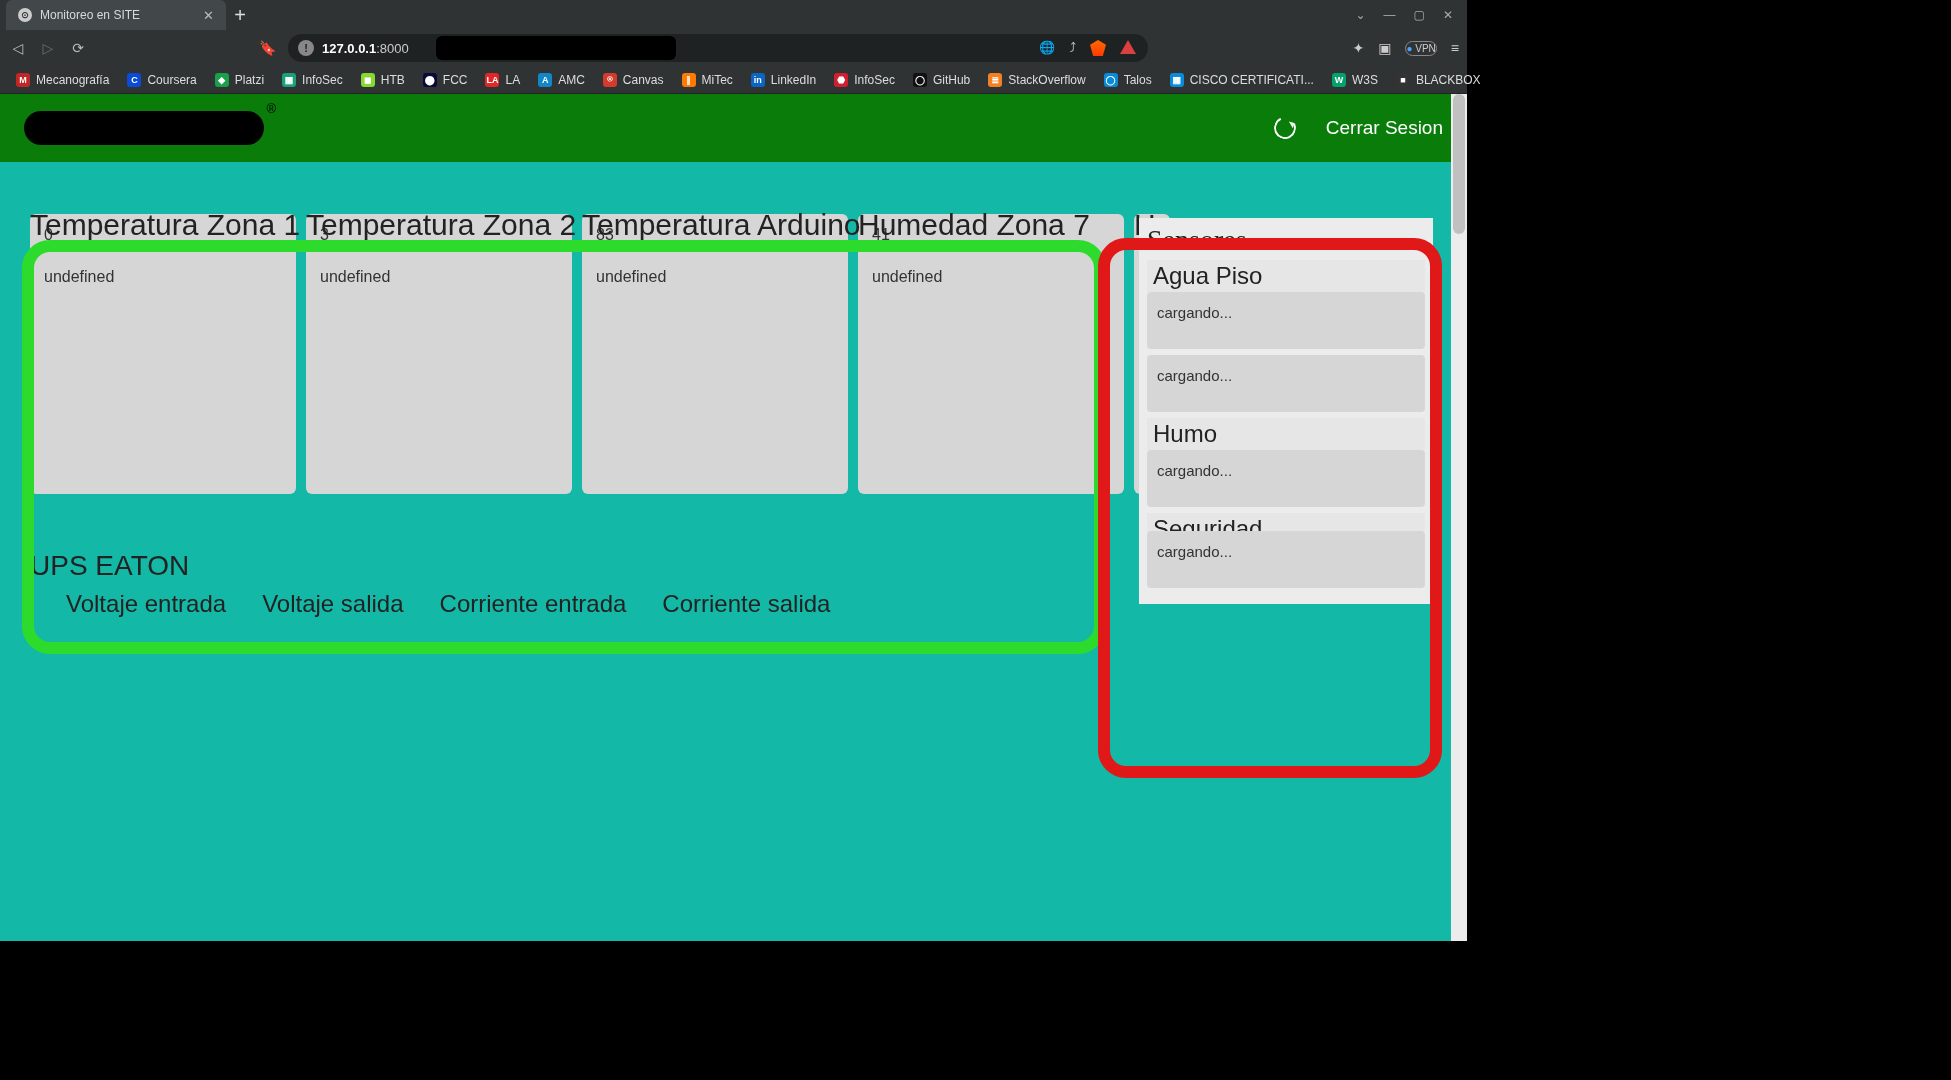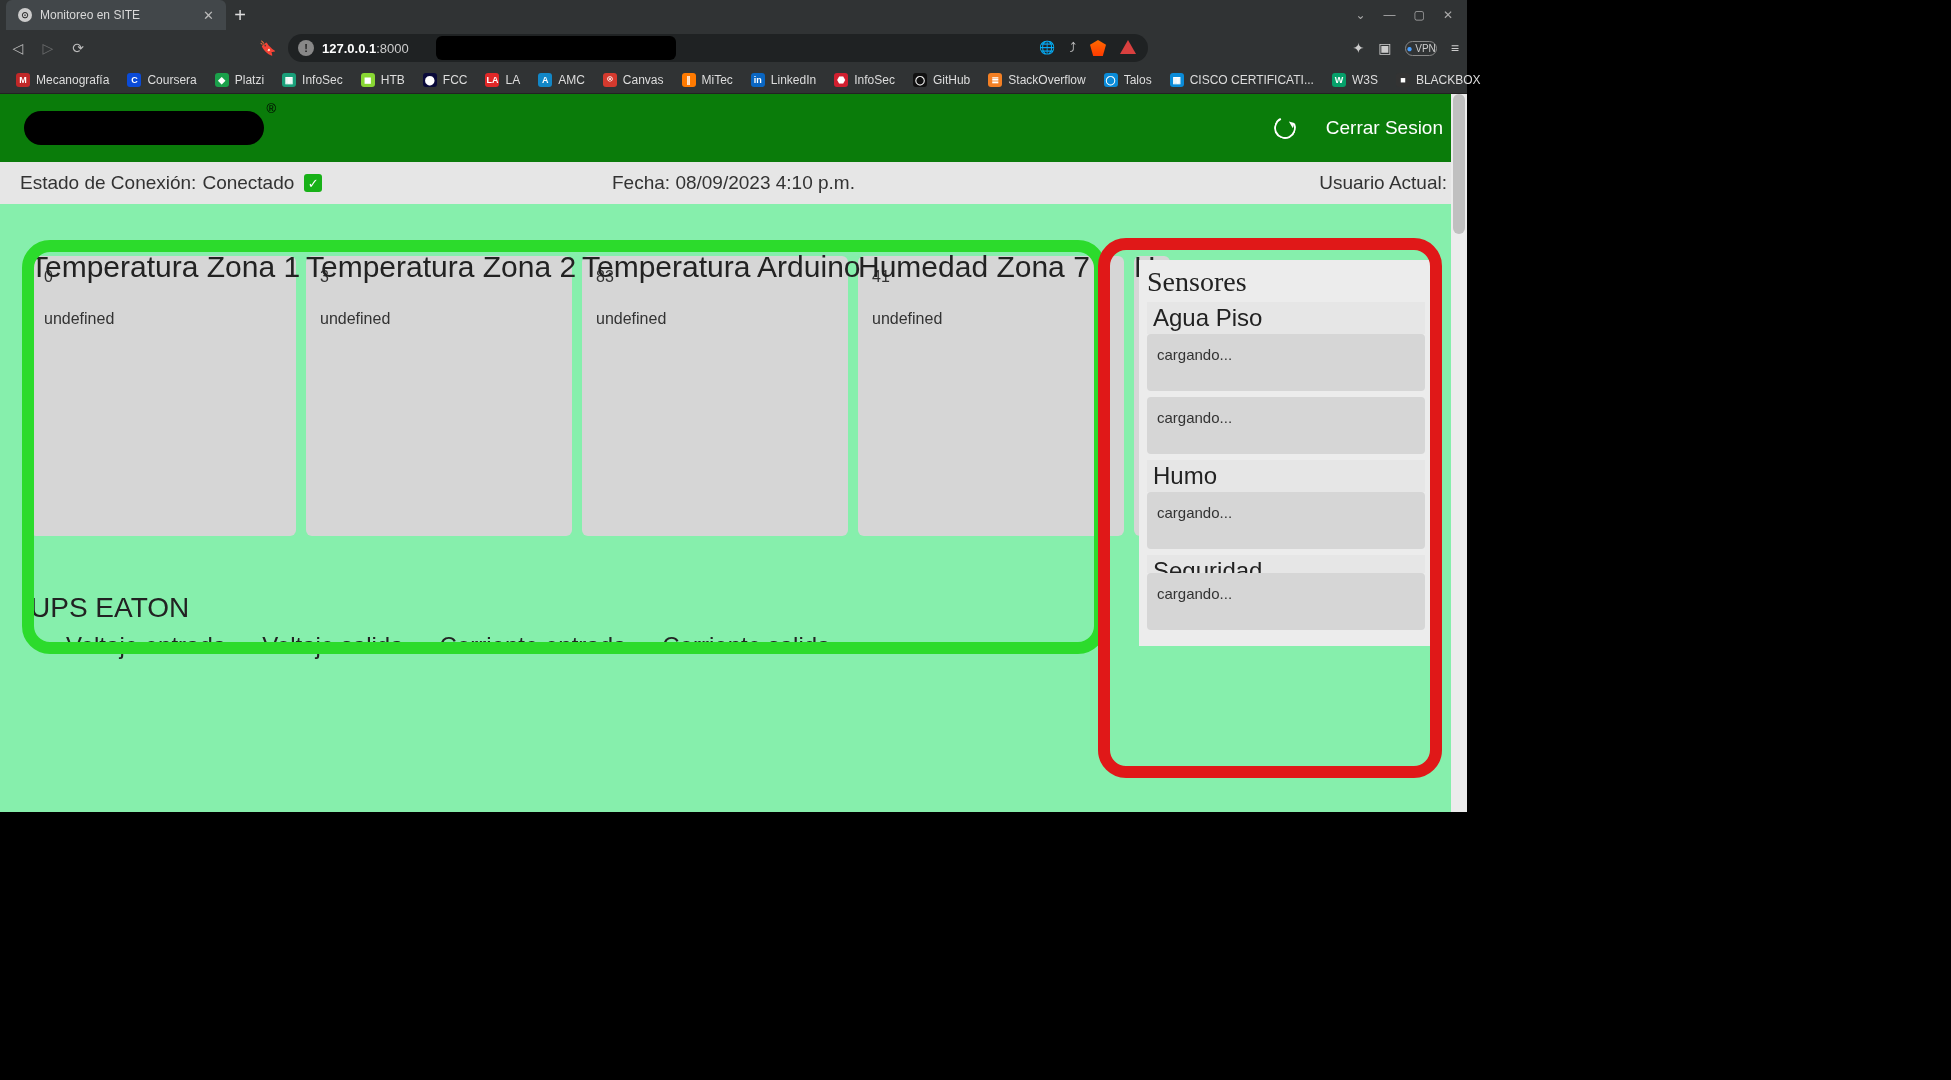--- a/index.html
+++ b/index.html
@@ -29,21 +29,21 @@
   .toolbar-right .ic { font-size:14px; color:#ccc; cursor:pointer;}
   .vpn-badge { border:1px solid #888; border-radius:11px; padding:1px 0; font-size:10px; color:#ccc;}
   .brave-icn { width:16px; height:16px; background:linear-gradient(#ff6a00,#ff3b00); clip-path:polygon(50% 0,100% 30%,80% 100%,20% 100%,0 30%);}
   .red-tri { width:0;height:0;border-left:8px solid transparent;border-right:8px solid transparent;border-bottom:14px solid #d9403f;}
 
   .bmrow { display:flex; align-items:center; height:28px; background:#303334; gap:6px; padding:0 10px; font-size:12px; color:#ddd; border-bottom:1px solid #222;}
   .bm { display:flex; align-items:center; gap:6px; padding:0 6px; cursor:pointer; white-space:nowrap;}
   .bm .dot { width:14px; height:14px; border-radius:3px; display:flex; align-items:center; justify-content:center; color:#fff; font-size:9px; font-weight:bold;}
 
   
-  .page-wrap { position:relative; height:718px; background:#86efac; overflow:hidden; }
+  .page-wrap { position:relative; height:847px; background:#14b8a6; overflow:hidden; }
   .page-scroll { position:absolute; right:0; top:0; width:16px; height:100%; background:#ececec;}
   .page-scroll .thumb { position:absolute; left:2px; top:0; width:12px; height:140px; background:#c0c0c0; border-radius:6px;}
 
   .green-header { background:#0a7c0a; height:68px; display:flex; align-items:center; justify-content:space-between; padding:0 24px;}
   .logo-black { width:240px; height:34px; background:#000; border-radius:18px; position:relative;}
   .logo-black:after{content:"®"; position:absolute; right:-12px; top:-10px; color:#000; font-size:13px;}
   .hdr-right { display:flex; align-items:center; gap:30px; color:#fff; font-size:19px;}
   .refresh-icn { width:22px; height:22px; border:2.5px solid #fff; border-radius:50%; border-top-color:transparent; transform:rotate(20deg); position:relative;}
   .refresh-icn:after{content:"";position:absolute;top:-3px;right:-2px;border:4px solid transparent;border-bottom-color:#fff;transform:rotate(40deg);}
 
@@ -205,34 +205,20 @@
       </div>
 
     <div class="green-header">
       <div class="logo-black"></div>
       <div class="hdr-right">
         <span class="refresh-icn"></span>
         <span>Cerrar Sesion</span>
       </div>
     </div>
 
-    <div class="status-bar">
-      <div class="left">
-        <span>Estado de Conexión:</span>
-        <span>Conectado</span>
-        <span class="check">✓</span>
-      </div>
-      <div class="center">
-        <span>Fecha:</span>
-        <span>08/09/2023 4:10 p.m.</span>
-      </div>
-      <div class="right">
-        <span>Usuario Actual:</span>
-      </div>
-    </div>
 
     <div class="content">
 
       <div class="amb-wrap">
         <div class="amb-titles" id="amb-titles">
             <span>Temperatura Zona 1</span>
             <span>Temperatura Zona 2</span>
             <span>Temperatura Arduino</span>
             <span>Humedad Zona 7</span>
             <span style="width: 40px;">H</span>

